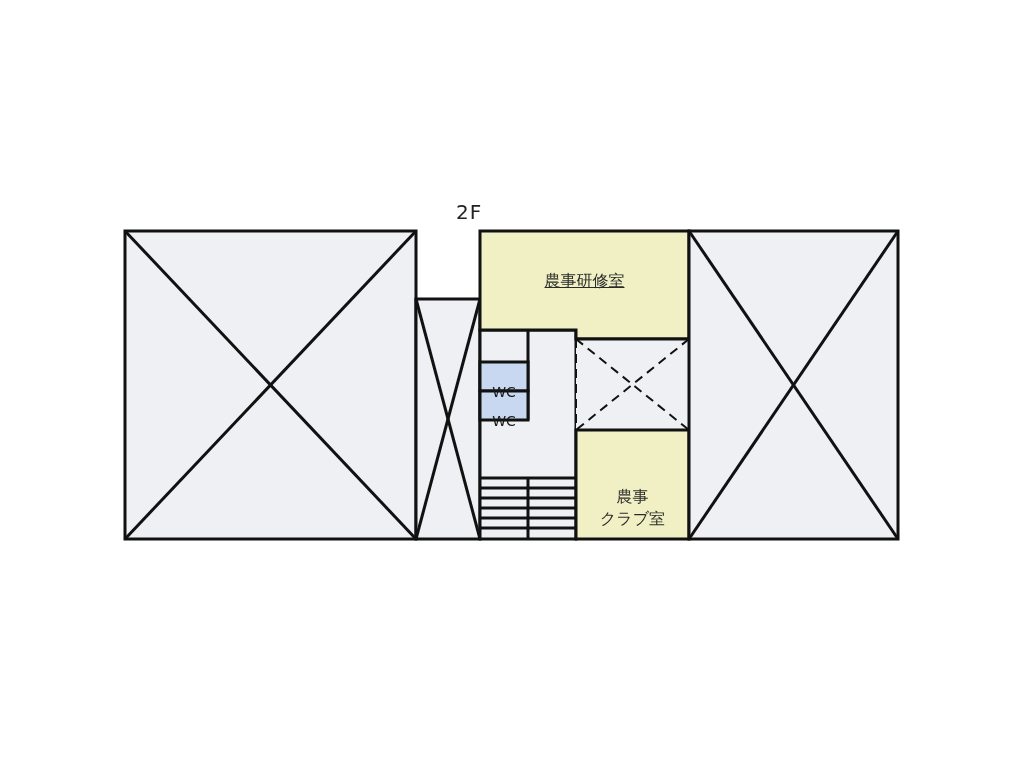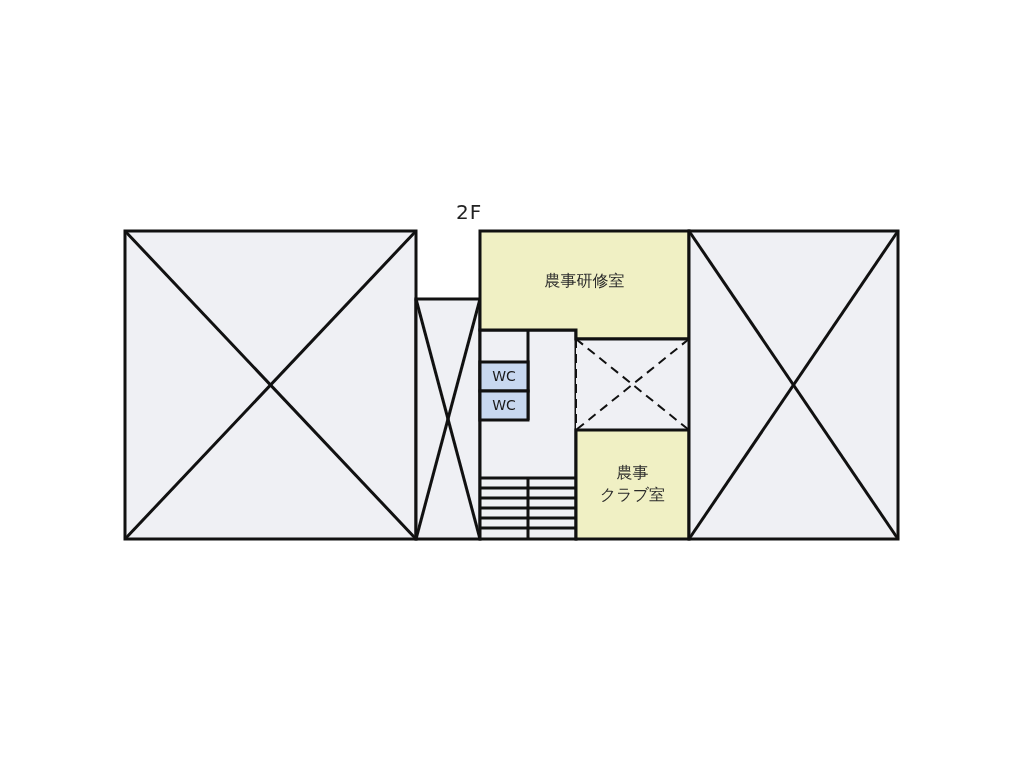--- a/index.html
+++ b/index.html
@@ -4,21 +4,21 @@
 <style>
   html, body { margin: 0; padding: 0; background: #ffffff; }
   body { width: 1024px; height: 768px; position: relative; overflow: hidden;
          font-family: "DejaVu Sans", "Liberation Sans", sans-serif; }
   .floor-label { position: absolute; left: 456px; top: 200px; font-size: 20px;
                  color: #222; letter-spacing: 1px; }
   svg { position: absolute; left: 0; top: 0; }
   .room-label { position: absolute; color: #2a2a2a; text-align: center;
                 font-size: 16px; line-height: 22px; white-space: pre-line; }
   .wc-label { position: absolute; color: #1a1a1a; font-size: 14px;
-              text-align: center; width: 44px; line-height: 26px; }
+              text-align: center; width: 44px; line-height: 26px; margin-top: 16px; }
 </style>
 </head>
 <body>
 
 <div class="floor-label">2F</div>
 
 <svg width="1024" height="768">
 
   <g>
     <rect x="125" y="231" width="291" height="308" fill="#eff0f4" stroke="#111" stroke-width="3"></rect>
@@ -62,17 +62,17 @@
     <line x1="528" y1="478" x2="528" y2="539"></line>
   </g>
 
   <g>
     <rect x="689" y="231" width="209" height="308" fill="#eff0f4" stroke="#111" stroke-width="3"></rect>
     <line x1="689" y1="231" x2="898" y2="539" stroke="#111" stroke-width="3"></line>
     <line x1="898" y1="231" x2="689" y2="539" stroke="#111" stroke-width="3"></line>
   </g>
 </svg>
 
-<div class="room-label" style="left:480px; top:270px; width:209px;">農事研修室</div>
-<div class="room-label" style="left:576px; top:462px; width:113px;">農事
+<div class="room-label" style="left:480px; top:270px; width:209px;text-decoration:underline;">農事研修室</div>
+<div class="room-label" style="left:576px; top:486px; width:113px;">農事
 クラブ室</div>
 <div class="wc-label" style="left:482px; top:363px;">WC</div>
 <div class="wc-label" style="left:482px; top:392px;">WC</div>
 
 </body></html>

